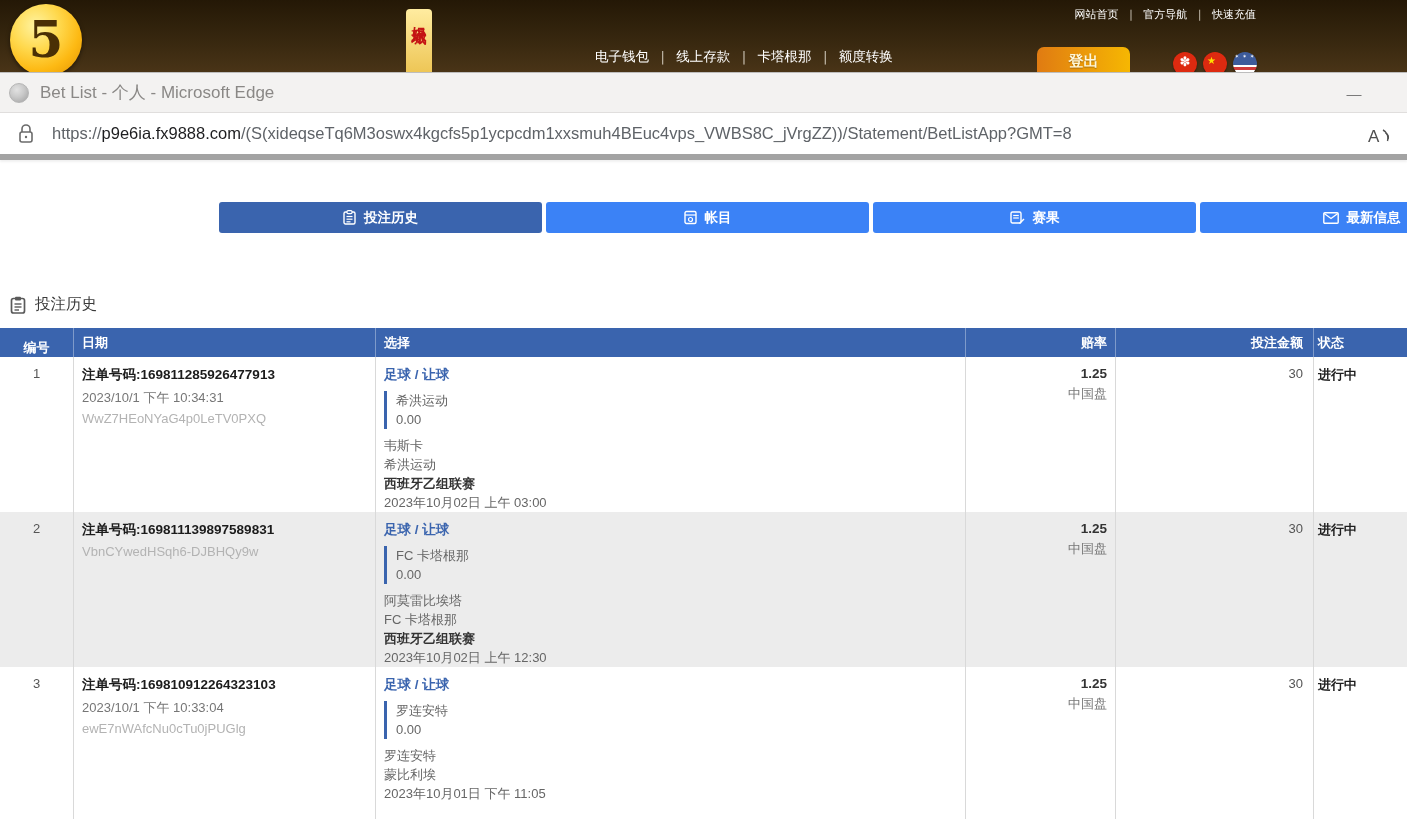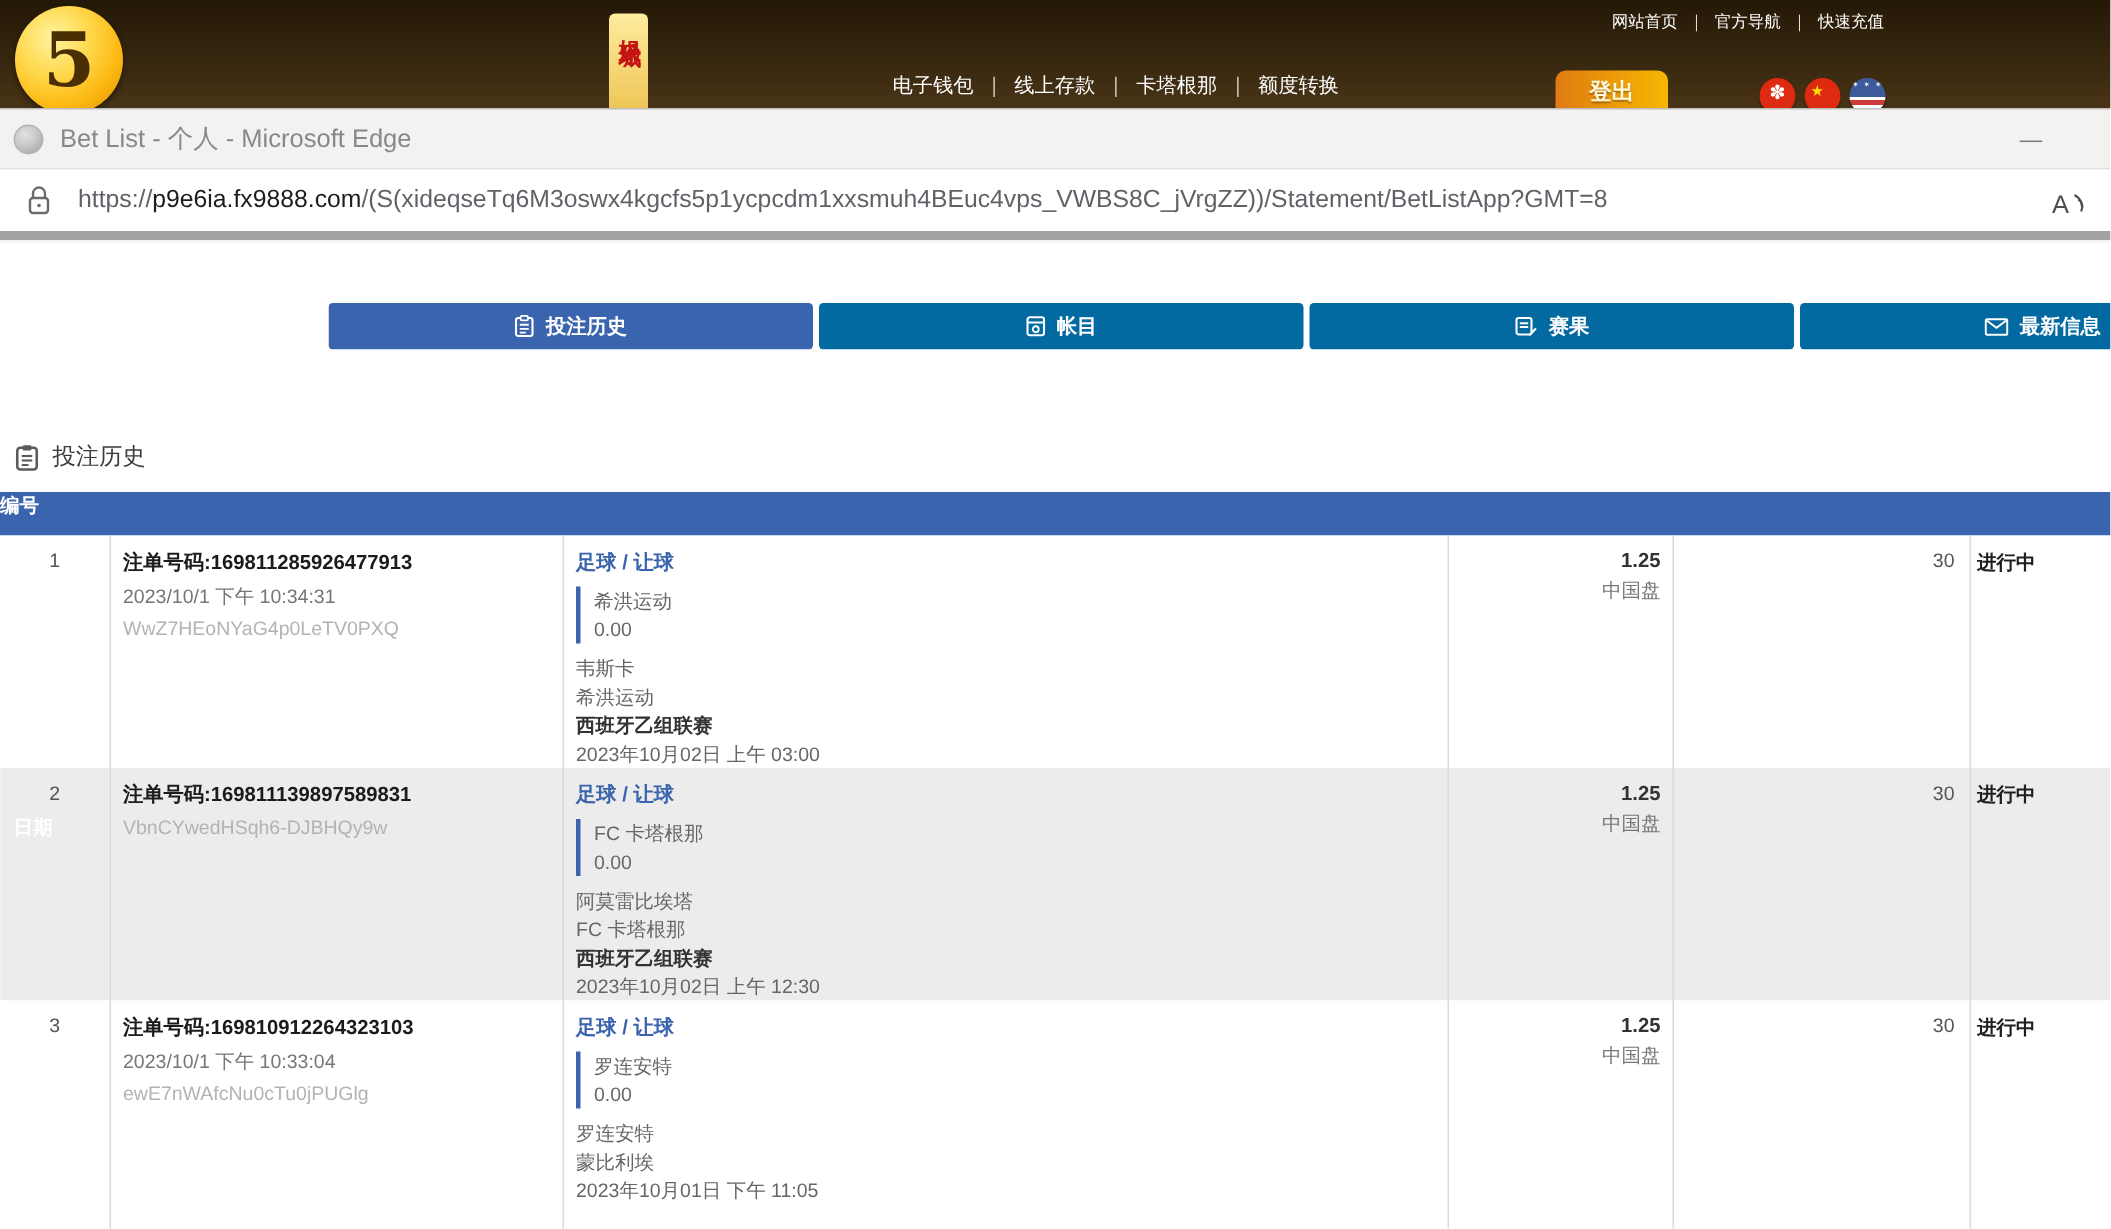--- a/index.html
+++ b/index.html
@@ -18,21 +18,21 @@
     font-size:46px; font-weight:bold; letter-spacing:4px; color:#ffc30f;
     text-shadow:0 2px 2px rgba(0,0,0,.65), 0 0 10px rgba(255,180,0,.25); }
   .brand-badge { position:absolute; left:406px; top:9px; writing-mode:vertical-rl; text-orientation:upright;
     background:linear-gradient(180deg,#ffeca0,#ecc24e); color:#c41414; font-weight:bold;
     font-size:15px; line-height:22px; padding:5px 2px; border-radius:4px; letter-spacing:2px; height:70px; }
   .top-links { position:absolute; right:151px; top:7px; color:#fff; font-size:11px; white-space:nowrap; }
   .top-links .lnk { cursor:pointer; }
   .top-links .sep, .wallet-links .sep { margin:0 7px; color:#e8e2d6; }
   .wallet-links { position:absolute; left:595px; top:48px; color:#fff; font-size:13.5px; white-space:nowrap; }
   .wallet-links .lnk { cursor:pointer; }
-  .logout-btn { position:absolute; left:1037px; top:47px; width:75px; height:25px;
+  .logout-btn { position:absolute; left:1037px; top:47px; width:93px; height:25px;
     background:linear-gradient(90deg,#e07b12,#f6b702); border-radius:7px 7px 0 0;
     color:#fff7d8; font-size:15px; font-weight:bold; display:flex; align-items:flex-end;
     justify-content:center; padding-bottom:1px; cursor:pointer; text-shadow:0 1px 1px rgba(0,0,0,.3); }
   .flags { position:absolute; left:1173px; top:52px; display:flex; gap:6px; }
   .flag { width:24px; height:24px; border-radius:50%; position:relative; box-shadow:0 1px 2px rgba(0,0,0,.4); cursor:pointer; }
   .flag.hk { background:#dd2a10; }
   .flag.hk::after { content:"✽"; position:absolute; left:0; right:0; top:2px; text-align:center; color:#fff; font-size:13px; }
   .flag.cn { background:#dd2a10; }
   .flag.cn::after { content:"★"; position:absolute; left:4px; top:3px; color:#ffde00; font-size:10px; }
   .flag.us { background:linear-gradient(180deg,#3d5b9b 0 54%, #fff 54% 62%, #cf3a3a 62% 74%, #fff 74% 82%, #cf3a3a 82% 100%); }
@@ -52,33 +52,33 @@
   .urlbar { position:relative; height:47px; background:#fff; display:flex; align-items:center;
     border-bottom:6px solid #a3a3a3; box-shadow:0 2px 2px rgba(0,0,0,.06); }
   .lock-wrap { margin-left:17px; flex:0 0 auto; display:flex; cursor:pointer; }
   .url-text { margin-left:17px; font-size:16.5px; color:#5f6368; white-space:nowrap; overflow:hidden; max-width:1260px; }
   .url-text .domain { color:#1d1d1f; }
   .read-aloud { position:absolute; right:14px; top:12px; cursor:pointer; }
 
   
   .content { background:#fff; }
   .tabs { display:flex; gap:4px; margin:42px 0 0 219px; overflow:hidden; }
-  .tab { flex:0 0 323px; height:31px; border:none; border-radius:3px; background:#0369a1; color:#fff;
+  .tab { flex:0 0 323px; height:31px; border:none; border-radius:3px; background:#3b82f6; color:#fff;
     font-family:"Liberation Sans", sans-serif; font-size:13.5px; font-weight:bold;
     display:flex; align-items:center; justify-content:center; gap:8px; cursor:pointer; }
   .tab.active { background:#3a64ae; }
   .ticon { display:flex; align-items:center; }
 
   .section-head { margin:61px 0 0 10px; display:flex; align-items:center; gap:9px;
     color:#3a3a3a; font-size:15.5px; }
   .section-head .shicon { display:flex; align-items:center; }
 
   
   .btable { margin-top:13px; font-size:13px; }
-  .thead { display:flex; background:#3a64ae; color:#fff; height:29px; align-items:flex-start; font-weight:bold;flex-direction:column; }
+  .thead { display:flex; background:#3a64ae; color:#fff; height:29px; align-items:flex-end; font-weight:bold; }
   .c1 { flex:0 0 73px; text-align:center; }
   .c2 { flex:0 0 302px; padding-left:8px; }
   .c3 { flex:0 0 590px; padding-left:8px; }
   .c4 { flex:0 0 150px; padding-right:8px; text-align:right; }
   .c5 { flex:0 0 198px; padding-right:10px; text-align:right; }
   .c6 { flex:1 1 auto; padding-left:4px; }
   .thead > div + div { border-left:1px solid rgba(255,255,255,.35); height:29px; display:flex; align-items:center; }
   .thead .c4 { justify-content:flex-end; }
   .thead .c5 { justify-content:flex-end; }
   .trow { display:flex; min-height:155px; color:#666; background:#fff; }

